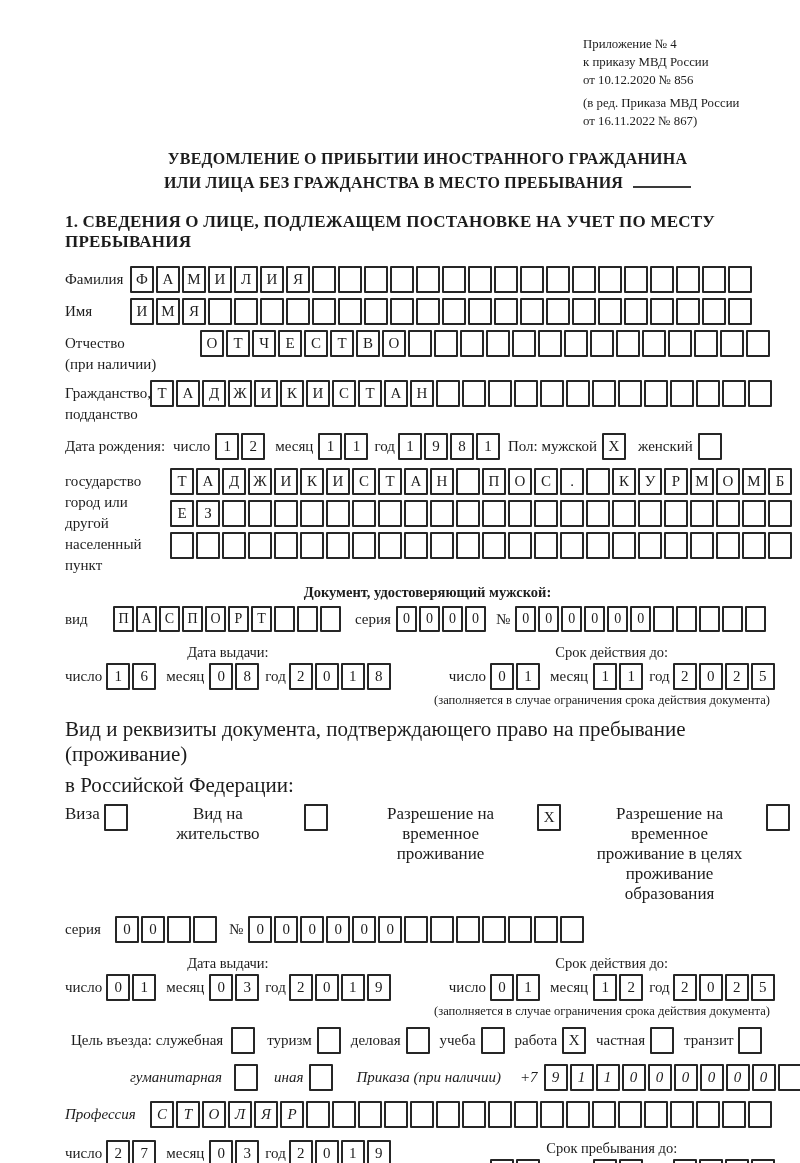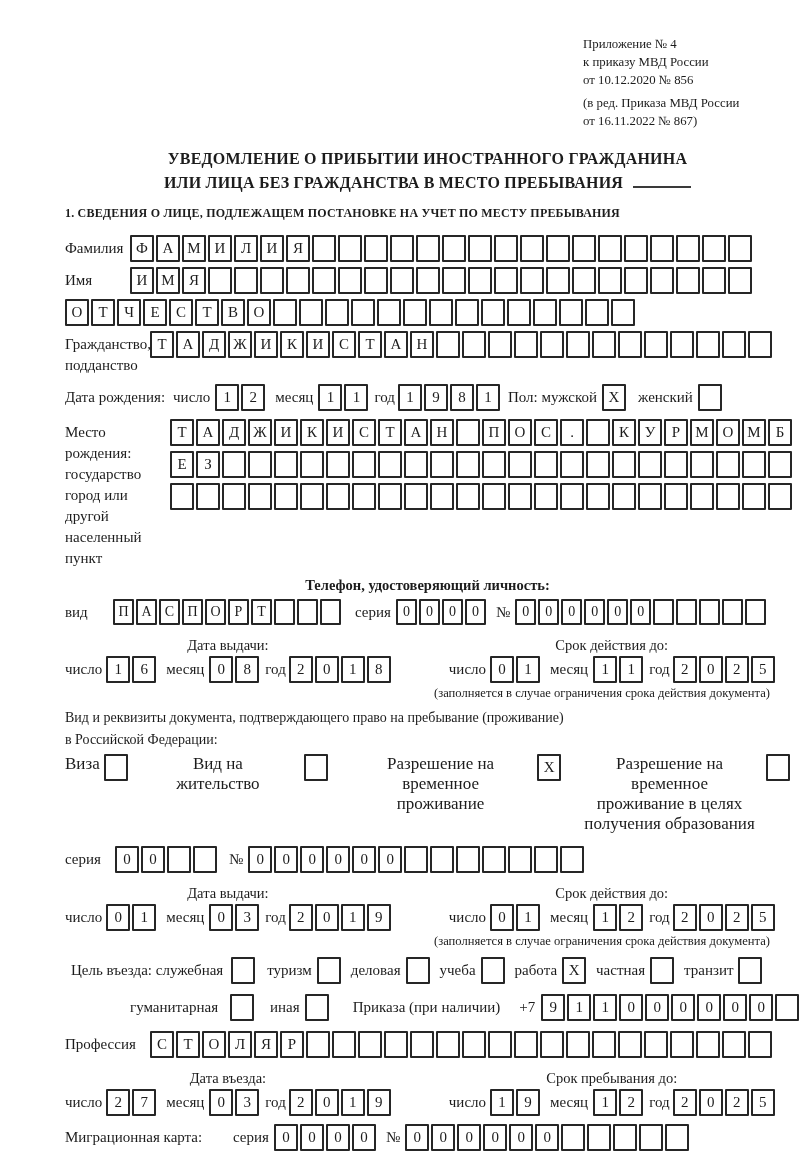--- a/index.html
+++ b/index.html
@@ -7,21 +7,21 @@
     width:800px; height:1163px; background:#ffffff; margin:0 auto;
     box-sizing:border-box; padding:36px 10px 0 65px; overflow:hidden;
     font-family:"Liberation Serif","DejaVu Serif",serif; color:#1c1c1c;
     position:relative;
   }
   .annex { width:185px; margin-left:auto; margin-right:22px; font-size:12.8px; line-height:1.4; }
   .annex .gap { height:5px; }
   .forma { text-align:right; margin-right:34px; margin-top:14px; font-weight:bold; font-size:15px; letter-spacing:.5px; }
   .title { text-align:center; margin-top:16px; font-weight:bold; font-size:16px; line-height:1.55; letter-spacing:.2px; }
   .title-underline { display:inline-block; width:58px; border-bottom:2px solid #3a3a3a; margin-left:10px; }
-  .sec-heading { margin-top:10px; font-weight:bold; font-size:12px; letter-spacing:.2px; }
+  .sec-heading { margin-top:16px; font-weight:bold; font-size:17px; letter-spacing:.2px; }
 
   .row { display:flex; align-items:center; margin-top:5px; }
   .row.top { align-items:flex-start; }
   .lbl { font-size:15px; flex:none; }
   .mlbl { font-size:15px; flex:none; line-height:21px; padding-top:3px; }
   .w65 { width:65px; } .w85 { width:85px; } .w135 { width:135px; }
   .w105 { width:105px; } .w140 { width:142px; }
 
   .cells { display:inline-flex; gap:2px; flex:none; }
   .cell {
@@ -35,28 +35,28 @@
   .inlbl { font-size:15px; flex:none; margin:0 5px 0 10px; }
   .doc-heading { text-align:center; font-weight:bold; font-size:14.5px; margin-top:8px; }
 
   .dates { margin-top:12px; }
   .dates-flex { display:flex; align-items:flex-start; }
   .dh { display:block; text-align:center; font-size:14.5px; margin-bottom:2px; }
   .dline { display:flex; align-items:center; }
   .dcol-r { margin-left:58px; }
   .note { text-align:right; margin-right:20px; font-size:12.6px; margin-top:3px; }
 
-  .plain { font-size:14px; margin-top:9px; }
+  .plain { font-size:21px; margin-top:9px; }
   .chkrow { display:flex; align-items:flex-start; margin-top:6px; }
   .chk { display:flex; align-items:flex-start; }
   .chk .txt { font-size:17px; text-align:center; line-height:20px; }
   .chk .cells { margin-left:8px; margin-top:0; }
   .purpose-opt { display:flex; align-items:center; }
   .purpose-opt .txt { font-size:15px; margin-right:6px; }
-  .mt8 { margin-top:8px; } .mt10 { margin-top:10px; } .mt12 { margin-top:12px; } .mt14 { margin-top:14px; }
+  .mt8 { margin-top:8px; } .mt10 { margin-top:10px;font-style:italic; } .mt12 { margin-top:12px; } .mt14 { margin-top:14px; }
 </style>
 </head>
 <body>
 
 <div class="page">
 
   <div class="annex">
     <div>Приложение № 4</div>
     <div>к приказу МВД России</div>
     <div>от 10.12.2020 № 856</div>
@@ -127,20 +127,24 @@
         <span class="cell"></span>
         <span class="cell"></span>
         <span class="cell"></span>
         <span class="cell"></span>
         <span class="cell"></span>
         <span class="cell"></span>
       </span>
   </div>
 
   <div class="row top">
+    <span class="mlbl w135">
+      <div>Отчество</div>
+      <div>(при наличии)</div>
+    </span>
     <span class="cells">
         <span class="cell">О</span>
         <span class="cell">Т</span>
         <span class="cell">Ч</span>
         <span class="cell">Е</span>
         <span class="cell">С</span>
         <span class="cell">Т</span>
         <span class="cell">В</span>
         <span class="cell">О</span>
         <span class="cell"></span>
@@ -217,21 +221,20 @@
         <span class="cell">X</span>
       </span>
     <span class="inlbl" style="margin-left:12px">женский</span>
     <span class="cells">
         <span class="cell"></span>
       </span>
   </div>
 
   <div class="row top mt8">
     <span class="mlbl w105">
-      <div>Место рождения:</div>
       <div>государство</div>
       <div>город или другой</div>
       <div>населенный пункт</div>
     </span>
     <span class="cellcol">
       <span class="cells">
           <span class="cell">Т</span>
           <span class="cell">А</span>
           <span class="cell">Д</span>
           <span class="cell">Ж</span>
@@ -304,21 +307,21 @@
           <span class="cell"></span>
           <span class="cell"></span>
           <span class="cell"></span>
           <span class="cell"></span>
           <span class="cell"></span>
           <span class="cell"></span>
         </span>
     </span>
   </div>
 
-  <div class="doc-heading">Телефон, удостоверяющий личность:</div>
+  <div class="doc-heading">Документ, удостоверяющий мужской:</div>
 
   <div class="row sm">
     <span class="lbl" style="width:48px">вид</span>
     <span class="cells sm">
         <span class="cell">П</span>
         <span class="cell">А</span>
         <span class="cell">С</span>
         <span class="cell">П</span>
         <span class="cell">О</span>
         <span class="cell">Р</span>
@@ -422,21 +425,21 @@
         <div>проживание</div>
       </span>
       <span class="cells">
           <span class="cell">X</span>
         </span>
     </span>
     <span class="chk" style="margin-left:20px">
       <span class="txt">
         <div>Разрешение на временное</div>
         <div>проживание в целях</div>
-        <div>получения образования</div>
+        <div>проживание образования</div>
       </span>
       <span class="cells">
           <span class="cell"></span>
         </span>
     </span>
   </div>
 
   <div class="row mt12">
     <span class="lbl" style="width:50px">серия</span>
     <span class="cells">
@@ -598,21 +601,20 @@
         <span class="cell"></span>
         <span class="cell"></span>
         <span class="cell"></span>
         <span class="cell"></span>
       </span>
   </div>
 
   <div class="dates">
     <div class="dates-flex">
       <div class="dcol">
-        <span class="dh">Дата въезда:</span>
         <div class="dline">
           <span class="lbl">число</span>
           <span class="cells" style="margin-left:4px">
               <span class="cell">2</span>
               <span class="cell">7</span>
             </span>
           <span class="inlbl">месяц</span>
           <span class="cells">
               <span class="cell">0</span>
               <span class="cell">3</span>

